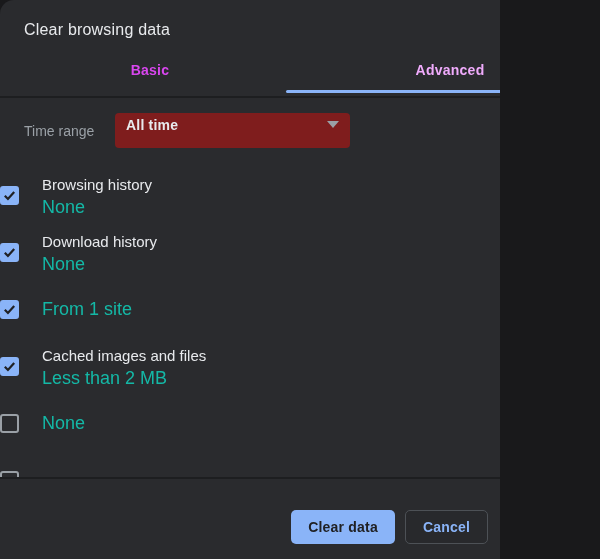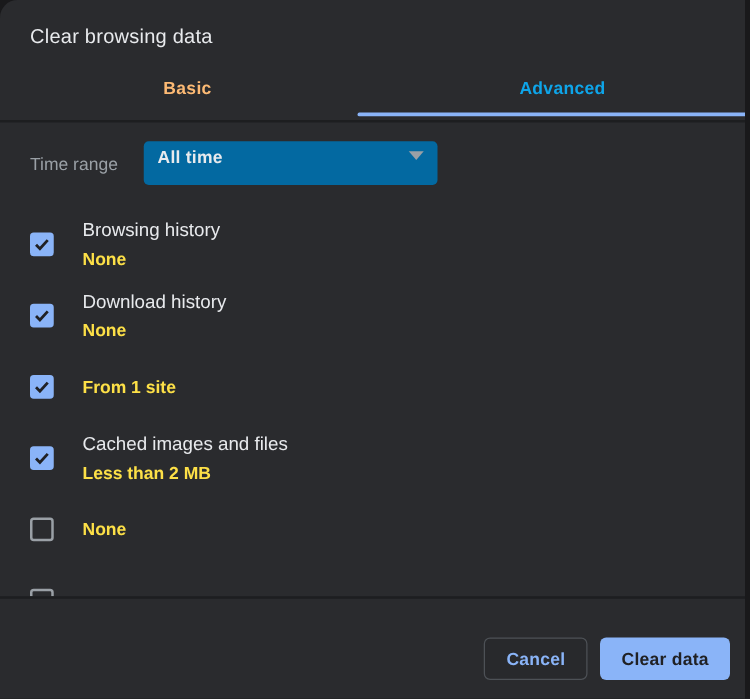--- a/index.html
+++ b/index.html
@@ -4,84 +4,84 @@
 <style>
   * { margin:0; padding:0; box-sizing:border-box; }
   html,body { width:600px; height:559px; }
   body {
     background:#19191b;
     font-family:"Liberation Sans", sans-serif;
     overflow:hidden;
   }
   .dialog {
     position:relative;
-    width:596px; height:559px;
+    width:500px; height:559px;
     background:#2a2b2e;
     border-top-left-radius:14px;
     overflow:hidden;
   }
   .dialog-title {
     position:absolute; top:21px; left:24px;
     font-size:16px; font-weight:500; color:#e8eaed;
     letter-spacing:.2px;
   }
   .tabs {
     position:absolute; top:62px; left:0; width:600px;
     display:flex;
   }
   .tab {
     flex:1; text-align:center;
-    font-size:14px; font-weight:700; color:#fdba74;
+    font-size:14px; font-weight:700; color:#d946ef;
     letter-spacing:.25px; cursor:pointer;
   }
-  .tab.active { color:#0ea5e9; }
+  .tab.active { color:#f0abfc; }
   .active-tab-underline {
     position:absolute; top:90px; left:286px; right:0; height:3px;
     background:#8ab4f8; border-radius:2px 0 0 2px;
   }
   .header-scroll-border {
     position:absolute; top:96px; left:0; width:600px; height:2px;
     background:#1d1e20;
   }
   .time-row {
     position:absolute; top:113px; left:24px;
     display:flex; align-items:center;
   }
   .time-label { width:91px; font-size:14px; color:#9aa0a6; }
   .dropdown {
     width:235px; height:35px;
-    background:#0369a1; border-radius:4px;
+    background:#7f1d1d; border-radius:4px;
     display:flex; align-items:center; justify-content:space-between;
     padding:0 9px 12px 11px; cursor:pointer;
   }
   .dropdown-value { font-size:14px; font-weight:600; color:#e8eaed; letter-spacing:.2px; }
   .caret {
     width:0; height:0; margin-right:2px;
     border-left:6px solid transparent;
     border-right:6px solid transparent;
     border-top:7px solid #9aa0a6;
   }
   .list { position:absolute; top:167px; left:0; width:600px; }
   .row {
     display:flex; align-items:center;
-    height:57px; padding-left:24px;
+    height:57px; 
   }
   .checkbox {
     flex:0 0 auto;
     width:19px; height:19px; margin-right:23px;
     border:2px solid #9aa0a6; border-radius:3px;
     display:flex; align-items:center; justify-content:center;
     cursor:pointer; background:transparent;
   }
   .checkbox svg { display:none; }
   .checkbox.checked { background:#8ab4f8; border-color:#8ab4f8; }
   .checkbox.checked svg { display:block; }
   .row-text { display:flex; flex-direction:column; }
   .row-label { font-size:15px; font-weight:500; color:#e8eaed; line-height:18px; margin-bottom:5px; }
-  .row-detail { font-size:14px; font-weight:700; color:#fde047; line-height:17px; min-height:17px; }
+  .row-detail { font-size:18px; font-weight:400; color:#14b8a6; line-height:17px; min-height:17px; }
   .footer {
     position:absolute; top:477px; left:0; right:0; bottom:0;
     background:#2a2b2e;
     border-top:2px solid #1d1e20;
     display:flex; justify-content:flex-end; align-items:flex-start;
     padding:31px 12px 0 0; gap:10px;
   }
   .btn {
     height:34px; padding:0 17px;
     border-radius:5px;
@@ -185,17 +185,17 @@
         
       </span>
       <div class="row-text">
         <div class="row-detail"></div>
       </div>
     </div>
 
   </div>
 
   <div class="footer">
+    <button class="btn btn-confirm">Clear data</button>
     <button class="btn btn-cancel">Cancel</button>
-    <button class="btn btn-confirm">Clear data</button>
   </div>
 
 </div>
 
 </body></html>

